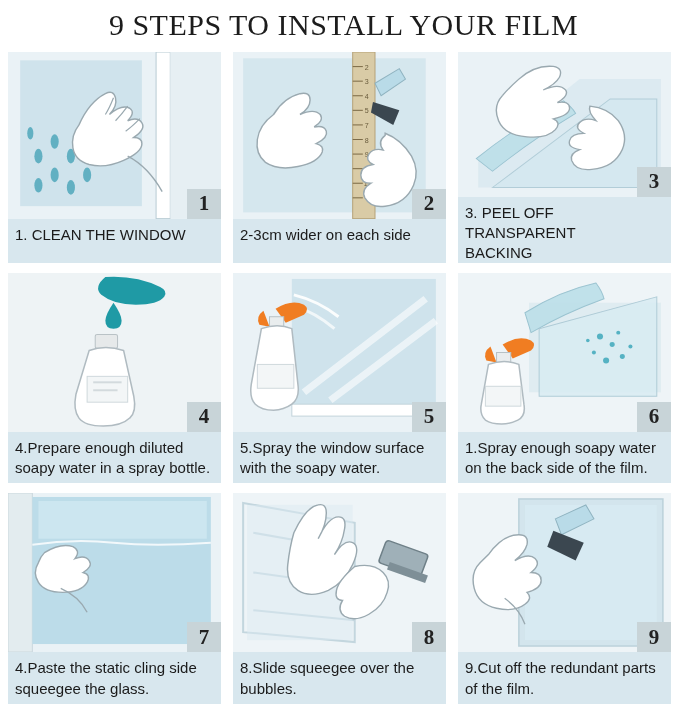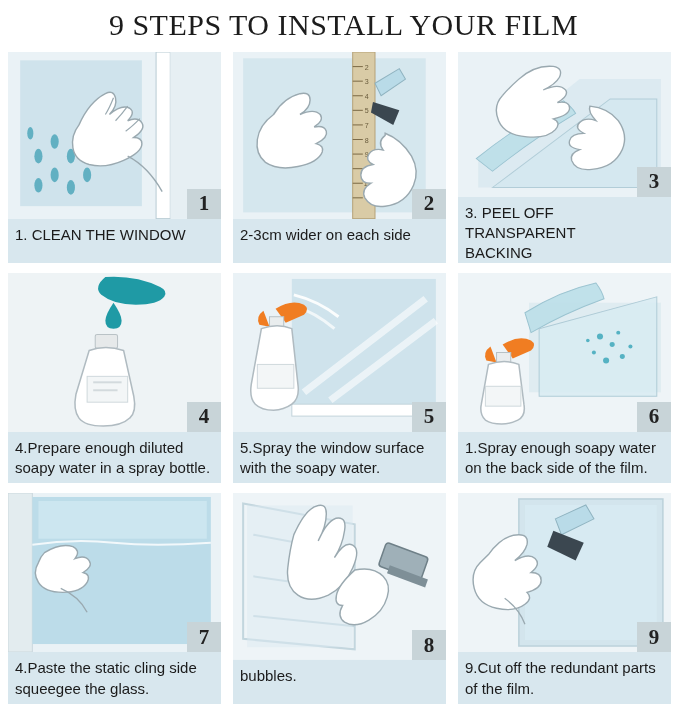--- a/index.html
+++ b/index.html
@@ -287,20 +287,21 @@
           </g>
           <rect x="14" y="12" width="104" height="136" fill="#dceaf1" opacity="0.5"></rect>
           <path d="M60 40 q12 -26 24 -28 q8 -2 8 8 q0 12 -8 26 q10 -22 20 -22 q8 0 6 12 q-2 14 -10 26 q10 -16 18 -12 q8 4 0 22 q-8 18 -24 26 q-18 8 -30 0 q-12 -8 -10 -26 q2 -18 6 -32 z" fill="#ffffff" stroke="#9aa9b0" stroke-width="1.4"></path>
           <path d="M120 74 q18 -4 28 6 q8 8 4 20 q-4 14 -18 22 q-14 8 -24 2 q-8 -6 -2 -16 q-8 0 -6 -10 q2 -10 18 -24 z" fill="#ffffff" stroke="#9aa9b0" stroke-width="1.4"></path>
           <rect x="146" y="54" width="44" height="24" rx="3" transform="rotate(20 168 66)" fill="#9fb0b8" stroke="#6f8088" stroke-width="1.5"></rect>
           <rect x="152" y="76" width="40" height="8" transform="rotate(20 172 80)" fill="#7e8f97"></rect>
         </svg>
         <div class="step-num">8</div>
       </div>
       <div class="caption">
+        <span>8.Slide squeegee over the</span>
         <span>bubbles.</span>
       </div>
     </div>
 
     <div class="card">
       <div class="illus">
         <svg viewBox="0 0 210 160" preserveAspectRatio="none">
           <rect x="0" y="0" width="210" height="160" fill="#eef4f7"></rect>
           <rect x="60" y="6" width="142" height="148" fill="#cfe3ec" opacity="0.85" stroke="#b4ccd6" stroke-width="1.5"></rect>
           <rect x="66" y="12" width="130" height="136" fill="#d9ecf3" opacity="0.7"></rect>

